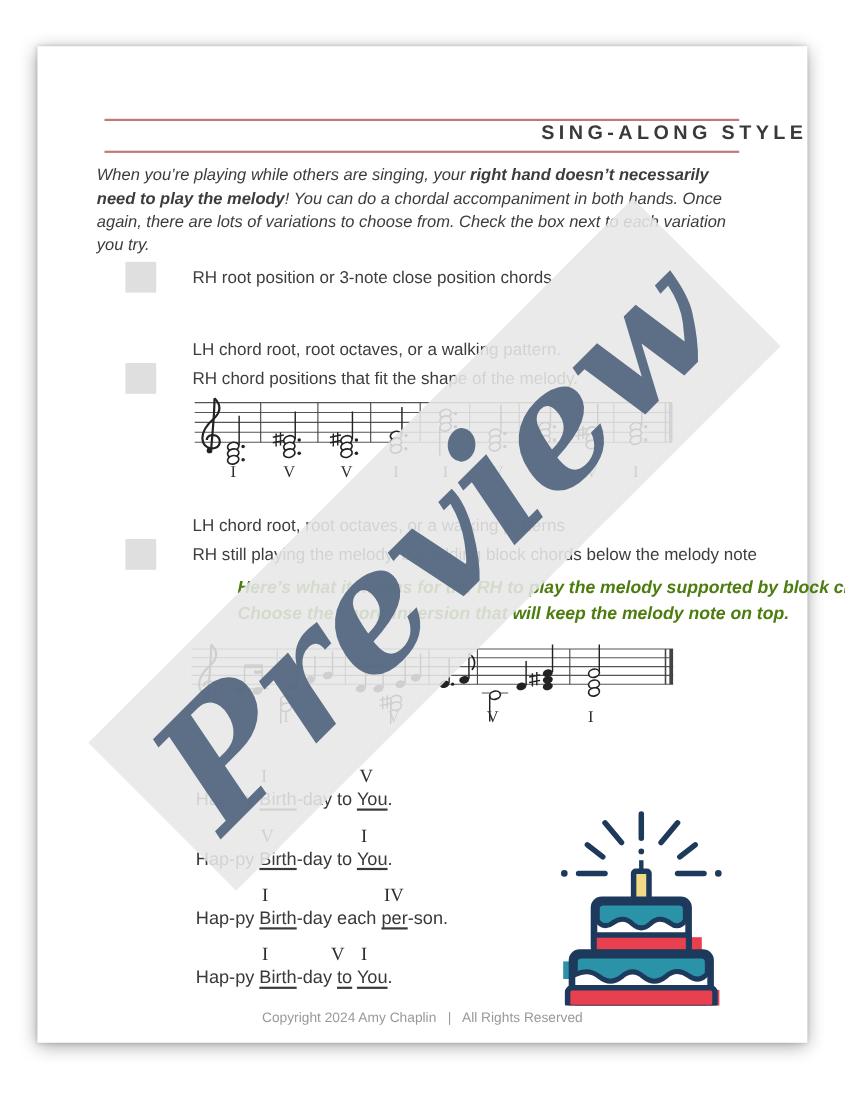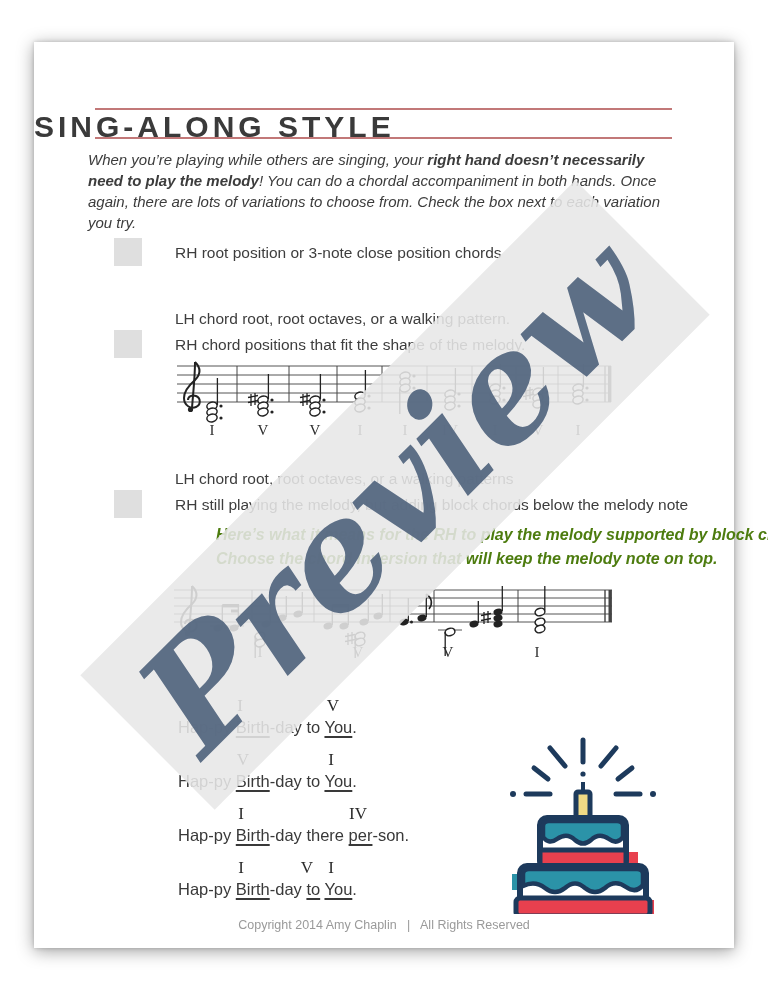--- a/index.html
+++ b/index.html
@@ -7,22 +7,22 @@
     --watermark_text:#53667f; --watermark_band:rgba(231,231,231,0.88);
     --cake_navy:#1d3a5c; --cake_teal:#2b93a8; --cake_red:#e8404e; --cake_cream:#f0da85;
   }
   *{margin:0;padding:0;box-sizing:border-box;}
   html,body{width:768px;height:994px;background:#ffffff;overflow:hidden;
     font-family:"Liberation Sans",sans-serif;color:var(--text);}
   .page{position:absolute;left:34px;top:42px;width:700px;height:906px;background:#fff;
     box-shadow:0 3px 16px rgba(0,0,0,0.38), 0 0 4px rgba(0,0,0,0.18);}
   .rule{position:absolute;left:61px;width:577px;height:2px;background:var(--accent_rule);}
   .rule.top{top:66px;} .rule.bottom{top:95px;}
-  .title{position:absolute;top:68px;left:0;width:100%;text-align:left;
-    font-size:30px;font-weight:bold;letter-spacing:4px;color:#3a3a3a;}
+  .title{position:absolute;top:68px;left:0;width:100%;text-align:right;
+    font-size:18px;font-weight:bold;letter-spacing:4px;color:#3a3a3a;}
   .intro{position:absolute;top:107px;left:54px;width:592px;text-align:left;
     font-style:italic;font-size:15px;line-height:21px;color:#3c3c3c;}
   .intro b{font-weight:bold;}
   .variation{position:absolute;left:80px;display:flex;align-items:flex-end;}
   .variation.v1{top:194px;} .variation.v2{top:264px;} .variation.v3{top:424px;}
   .checkbox{width:28px;height:28px;background:var(--checkbox);flex:0 0 28px;margin-top:2px;}
   .vlines{margin-left:33px;font-size:15.5px;line-height:26px;color:#3d3d3d;white-space:nowrap;}
   .staff{position:absolute;}
   .staff.s1{left:141px;top:316px;width:440px;height:86px;}
   .staff.s2{left:138px;top:536px;width:445px;height:100px;}
@@ -304,21 +304,21 @@
           <span class="chord" style="left: 65px;">V</span>
           <span class="chord" style="left: 153px;">I</span>
         </div>
         <div class="lyric-text"><span>Hap-py </span><span class="u">Birth</span><span>-day to </span><span class="u">You</span><span>.</span></div>
       </div>
       <div class="lyric-group">
         <div class="chord-row">
           <span class="chord" style="left: 63px;">I</span>
           <span class="chord" style="left: 180px;">IV</span>
         </div>
-        <div class="lyric-text"><span>Hap-py </span><span class="u">Birth</span><span>-day there </span><span class="u">per</span><span>-son.</span></div>
+        <div class="lyric-text"><span>Hap-py </span><span class="u">Birth</span><span>-day each </span><span class="u">per</span><span>-son.</span></div>
       </div>
       <div class="lyric-group">
         <div class="chord-row">
           <span class="chord" style="left: 63px;">I</span>
           <span class="chord" style="left: 129px;">V</span>
           <span class="chord" style="left: 153px;">I</span>
         </div>
         <div class="lyric-text"><span>Hap-py </span><span class="u">Birth</span><span>-day </span><span class="u">to</span><span> </span><span class="u">You</span><span>.</span></div>
       </div>
     </div>
@@ -350,19 +350,19 @@
       <g>
         <rect x="14" y="140" width="10" height="16" fill="var(--cake_teal)"></rect>
         <rect x="146" y="166" width="10" height="16" fill="var(--cake_red)"></rect>
         <rect x="22" y="132" width="126" height="46" rx="7" fill="#fff" stroke="var(--cake_navy)" stroke-width="6"></rect>
         <path d="M25,140 Q25,135 31,135 H139 Q145,135 145,140 V151 Q138,160 128,153 Q117,145 107,154 Q97,162 87,154 Q77,145 67,154 Q57,162 47,154 Q37,146 25,152 Z" fill="var(--cake_teal)" stroke="var(--cake_navy)" stroke-width="4.5" stroke-linejoin="round"></path>
         <rect x="18" y="164" width="134" height="18" rx="4" fill="var(--cake_red)" stroke="var(--cake_navy)" stroke-width="5"></rect>
       </g>
     </svg>
   </div>
 
-  <div class="footer">Copyright 2014 Amy Chaplin   |   All Rights Reserved</div>
+  <div class="footer">Copyright 2024 Amy Chaplin   |   All Rights Reserved</div>
 
   <div class="wm-band">
     <div class="wm-text">Preview</div>
   </div>
 
 </div>
 
 </body></html>

